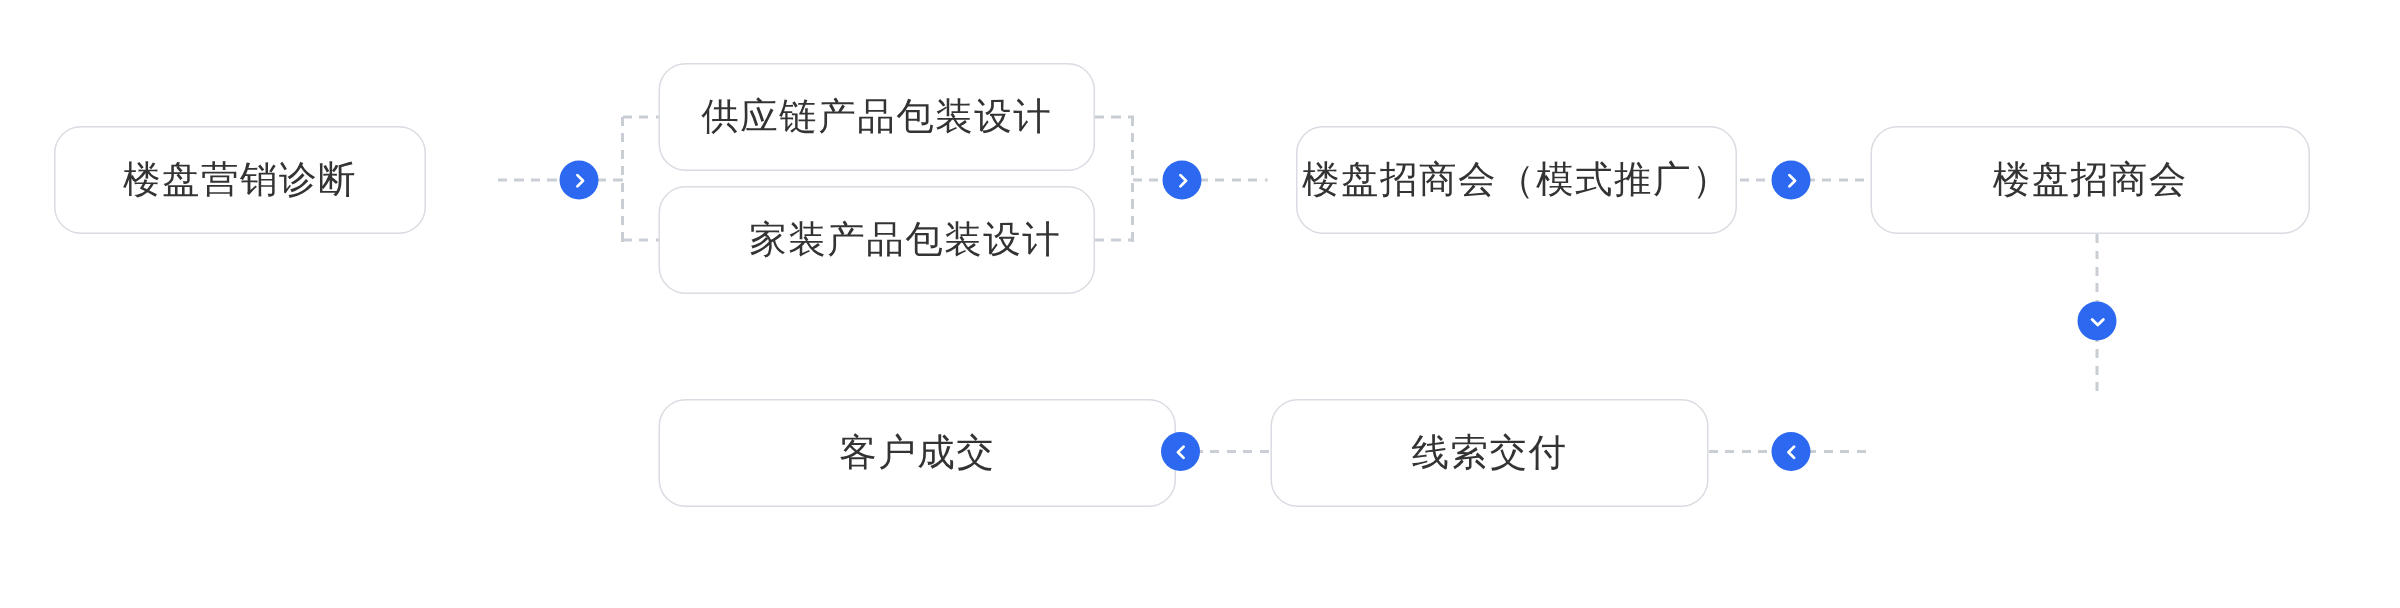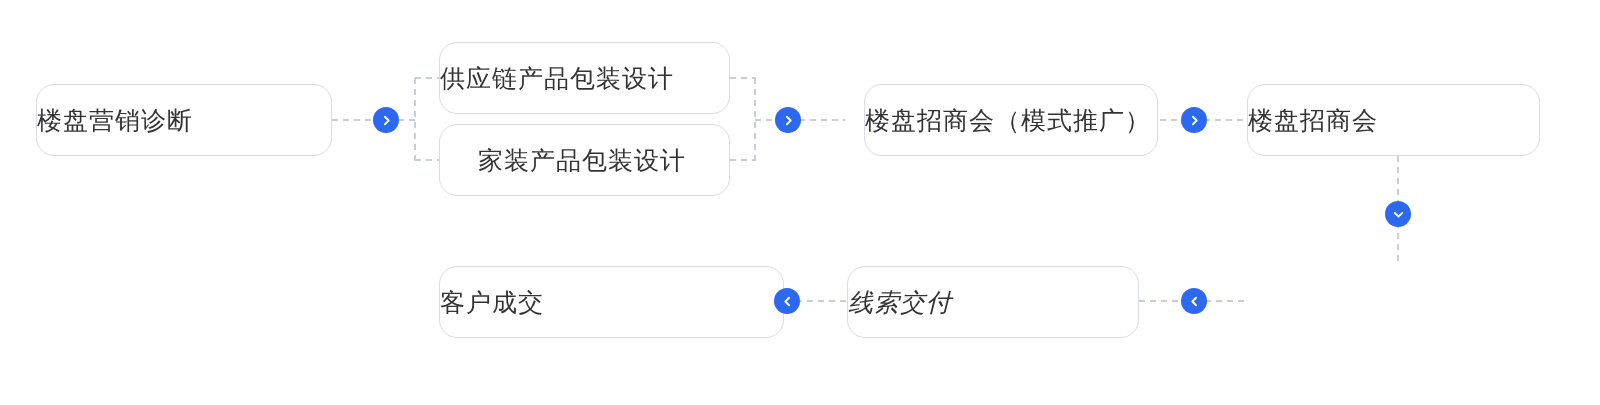--- a/index.html
+++ b/index.html
@@ -17,21 +17,21 @@
     font-family:"Liberation Sans","DejaVu Sans",sans-serif;
     overflow:hidden;
   }
   .node{
     position:absolute;
     height:72px;
     box-sizing:border-box;
     border:1.5px solid var(--border);
     border-radius:18px;
     background:var(--bg);
-    display:flex;align-items:center;
+    display:flex;align-items:center;justify-content:center;
     z-index:2;
   }
   .node-label{
     font-size:25px;
     color:var(--text);
     letter-spacing:1px;
     white-space:nowrap;
     line-height:1;
   }
   .conn-h{
@@ -51,42 +51,42 @@
   }
   .arrow svg{display:block;}
   .arrow.down svg{transform:rotate(90deg);}
   .arrow.left svg{transform:rotate(180deg);}
 </style>
 </head>
 <body>
 
 <div class="canvas">
 
-  <div class="node" style="left:36px;top:84px;width:296px;">
+  <div class="node" style="left:36px;top:84px;width:248px;">
     <span class="node-label">楼盘营销诊断</span>
   </div>
 
   <div class="node" style="left:439px;top:42px;width:291px;">
     <span class="node-label">供应链产品包装设计</span>
   </div>
 
   <div class="node" style="left:439px;top:124px;width:291px;padding-left:38px;">
     <span class="node-label">家装产品包装设计</span>
   </div>
 
   <div class="node" style="left:864px;top:84px;width:294px;">
     <span class="node-label">楼盘招商会（模式推广）</span>
   </div>
 
   <div class="node" style="left:1247px;top:84px;width:293px;">
     <span class="node-label">楼盘招商会</span>
   </div>
 
 
-  <div class="node" style="left:847px;top:266px;width:292px;font-style:italic;">
+  <div class="node" style="left:847px;top:266px;width:292px;">
     <span class="node-label">线索交付</span>
   </div>
 
   <div class="node" style="left:439px;top:266px;width:345px;">
     <span class="node-label">客户成交</span>
   </div>
 
   <div class="conn-h" style="left:332px;top:119px;width:84px;"></div>
   <div class="conn-v" style="left:414px;top:78px;height:85px;"></div>
   <div class="conn-h" style="left:415px;top:77px;width:25px;"></div>

